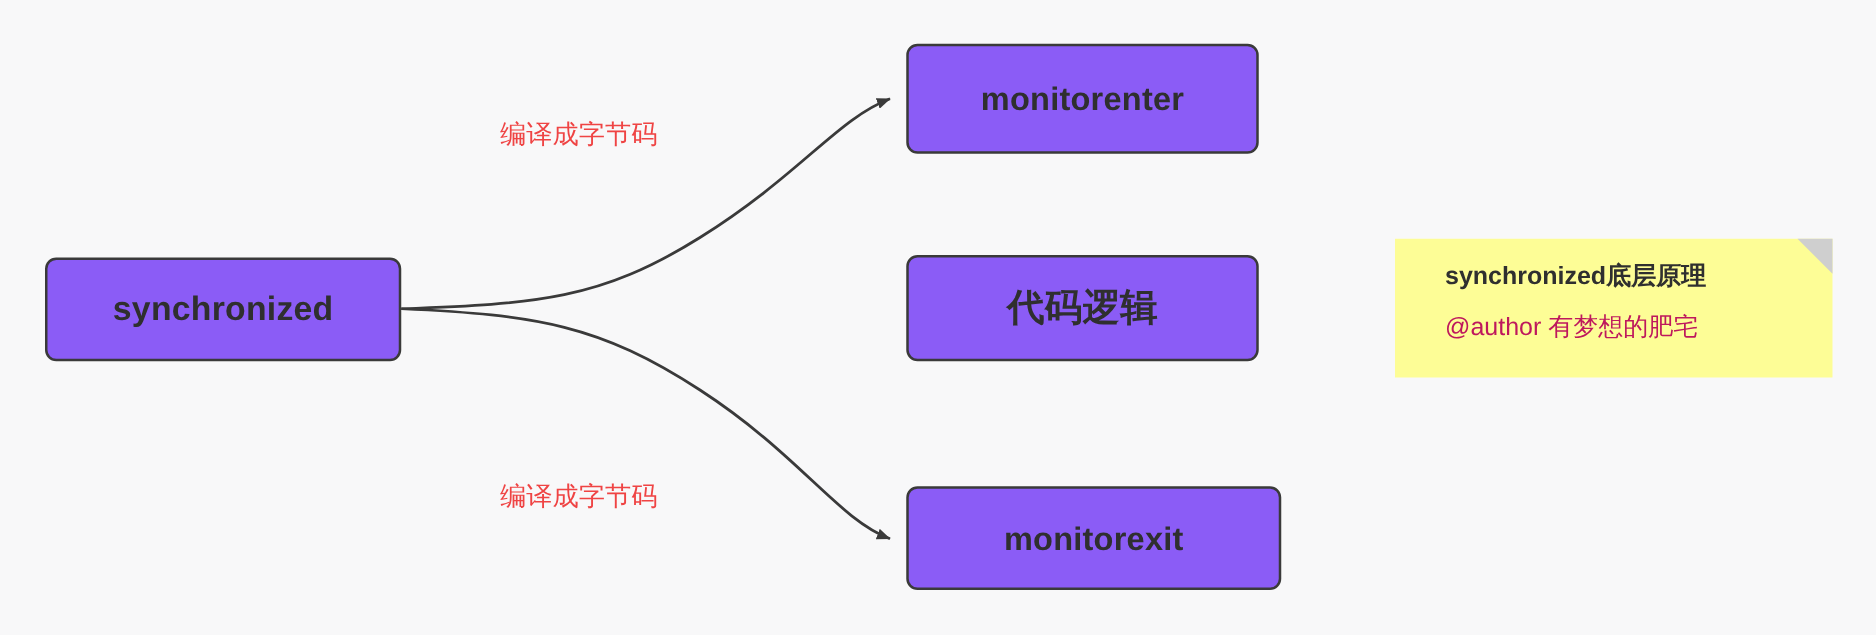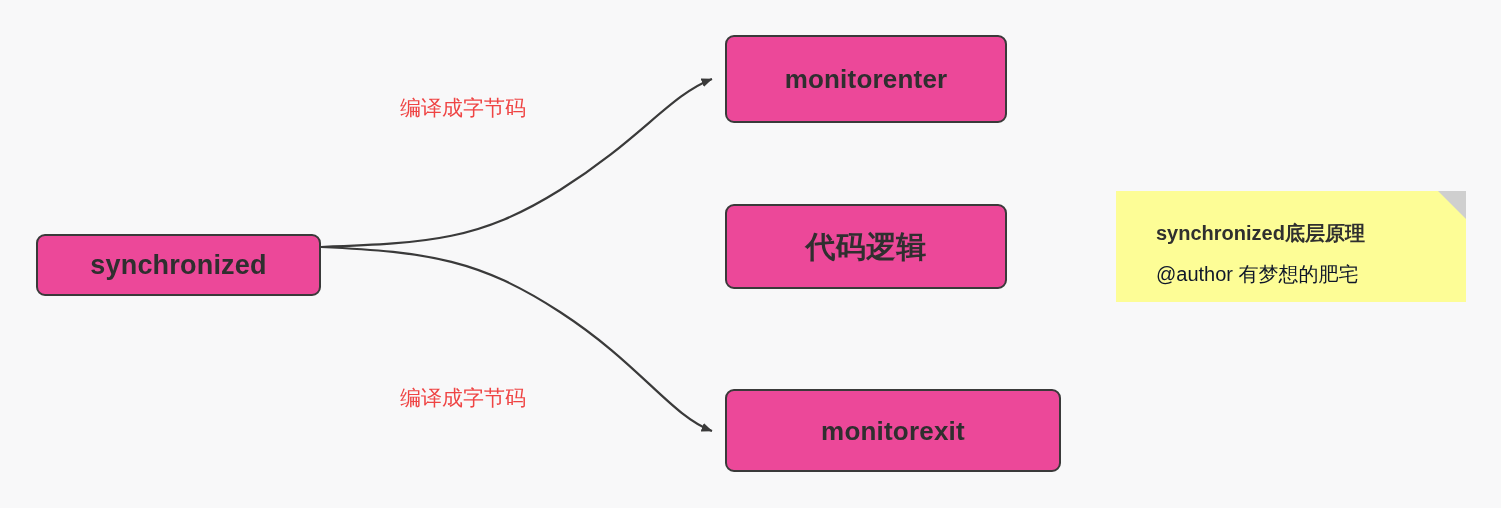--- a/index.html
+++ b/index.html
@@ -24,61 +24,60 @@
     position: absolute;
     left: 0;
     top: 0;
     width: 1501px;
     height: 508px;
     pointer-events: none;
   }
   .node {
     position: absolute;
     box-sizing: border-box;
-    background: #ec4899;
+    background: #8b5cf6;
     border: 2px solid #3a3a3a;
     border-radius: 9px;
     display: flex;
     align-items: center;
     justify-content: center;
     color: #2f2f2f;
     font-weight: bold;
     letter-spacing: 0.2px;
   }
   .node-label {
     display: block;
     text-align: center;
     line-height: 1;
   }
   #node-root {
     left: 36px;
     top: 206px;
     width: 285px;
-    height: 62px;
+    height: 83px;
     font-size: 27px;
-    margin-top: 28px;
   }
   #node-monitorenter {
     left: 725px;
     top: 35px;
     width: 282px;
     height: 88px;
     font-size: 26px;
   }
   #node-code-logic {
     left: 725px;
     top: 204px;
     width: 282px;
     height: 85px;
     font-size: 30px;
   }
   #node-monitorexit {
     left: 725px;
     top: 389px;
-    width: 336px;
+    width: 300px;
     height: 83px;
     font-size: 26px;
   }
   .edge-label {
     position: absolute;
     color: #ef4444;
     font-size: 21px;
     white-space: nowrap;
     line-height: 1;
   }
@@ -91,41 +90,41 @@
     top: 387px;
   }
   #sticky-note {
     position: absolute;
     left: 1116px;
     top: 191px;
     width: 350px;
     height: 111px;
     background: #fdfd96;
     box-sizing: border-box;
-    padding: 32px 0 0 40px;
+    padding: 20px 0 0 40px;
   }
   #sticky-note-fold {
     position: absolute;
     right: 0;
     top: 0;
     width: 0;
     height: 0;
     border-left: 28px solid transparent;
     border-top: 28px solid #cfcfcf;
   }
   #sticky-note-title {
     font-size: 20px;
     font-weight: bold;
     color: #2f2f2f;
     line-height: 1;
     margin-bottom: 21px;
   }
   #sticky-note-author {
     font-size: 20px;
-    color: #0f172a;
+    color: #be185d;
     line-height: 1;
   }
 </style>
 </head>
 <body>
 
 <div id="canvas">
 
   <svg class="edges" viewBox="0 0 1501 508" xmlns="http://www.w3.org/2000/svg">
     <defs>

